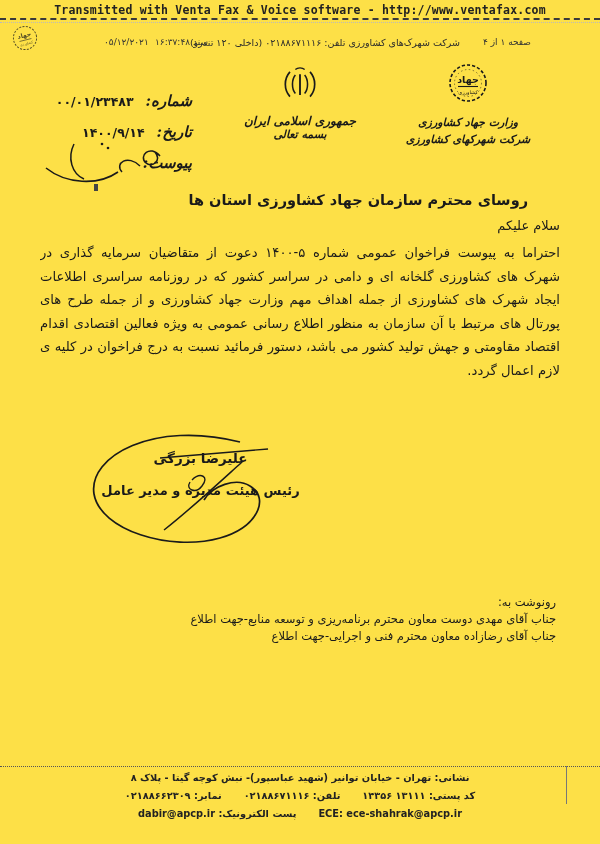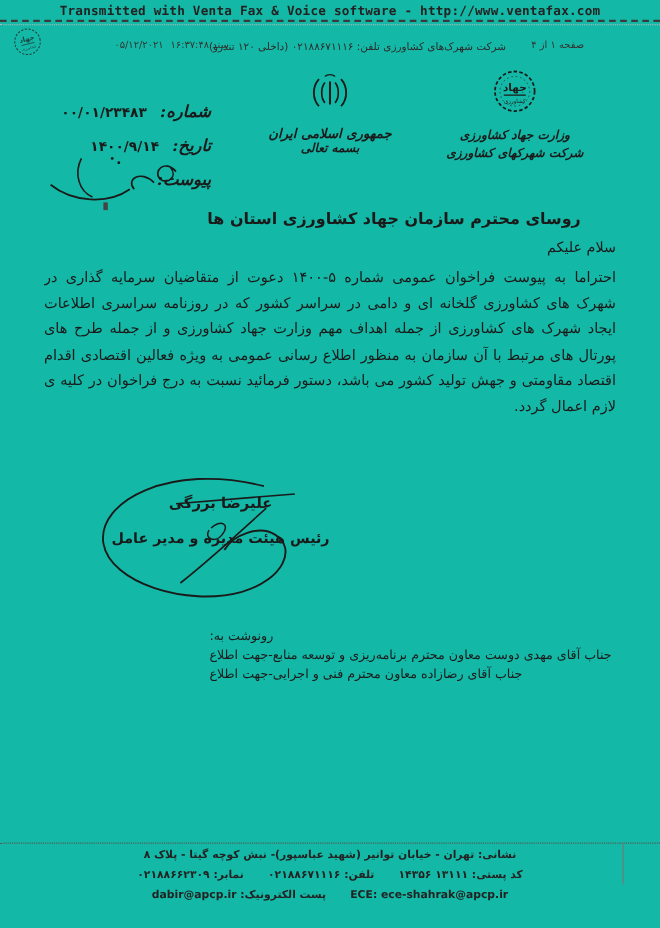--- a/index.html
+++ b/index.html
@@ -1,17 +1,17 @@
 <!DOCTYPE html>
 <html lang="fa"><head>
 <meta charset="utf-8">
 <style>
   html,body{margin:0;padding:0;background:#e8e8e8;}
   .page{
-    position:relative;width:600px;height:844px;margin:0 auto;background:#14b8a6;
+    position:relative;width:600px;height:844px;margin:0 auto;background:#fde047;
     font-family:"DejaVu Sans", sans-serif;color:#1a1a1a;overflow:hidden;
   }
   
   .topbar{
     position:absolute;top:3px;left:0;right:0;text-align:center;
     font-family:"DejaVu Sans Mono", monospace;font-size:11.5px;font-weight:bold;color:#222;
     letter-spacing:.2px;
   }
   .topline{position:absolute;top:18px;left:0;width:600px;border-top:2px dashed #3a3a3a;}
   .topline2{position:absolute;top:22px;left:0;width:600px;border-top:1px dotted #b9b9b9;}
@@ -41,21 +41,21 @@
   .body-text{position:absolute;top:241px;left:40px;right:40px;}
   .bl{font-size:13.2px;line-height:23.5px;height:23.5px;white-space:nowrap;}
   .just{text-align:justify;text-align-last:justify;white-space:normal;overflow:hidden;}
   .last{text-align:right;}
   
   .sig{position:absolute;top:450px;left:88px;width:225px;text-align:center;}
   .sig .nm{font-size:13.5px;font-weight:bold;}
   .sig .tt{font-size:13px;font-weight:bold;margin-top:17px;white-space:nowrap;}
   .sig-scrawl{position:absolute;top:428px;left:70px;}
   
-  .cc{position:absolute;top:570px;right:44px;text-align:left;font-size:11.5px;line-height:17px;}
+  .cc{position:absolute;top:594px;right:44px;text-align:right;font-size:11.5px;line-height:17px;}
   
   .footline{position:absolute;top:766px;left:0;width:600px;border-top:1.5px dotted #555;}
   .footvert{position:absolute;top:766px;left:566px;height:38px;border-left:1px solid #777;}
   .footer{position:absolute;top:772px;left:30px;right:30px;text-align:center;font-size:9.8px;font-weight:bold;color:#222;}
   .frow{display:flex;justify-content:center;gap:22px;margin-top:7px;}
   .fitem{white-space:nowrap;}
   .speck{position:absolute;top:184px;left:94px;width:4px;height:7px;background:#444;}
   svg{display:block;margin:0 auto;}
   .ink{stroke:#1a1a1a;fill:none;}
 </style>

